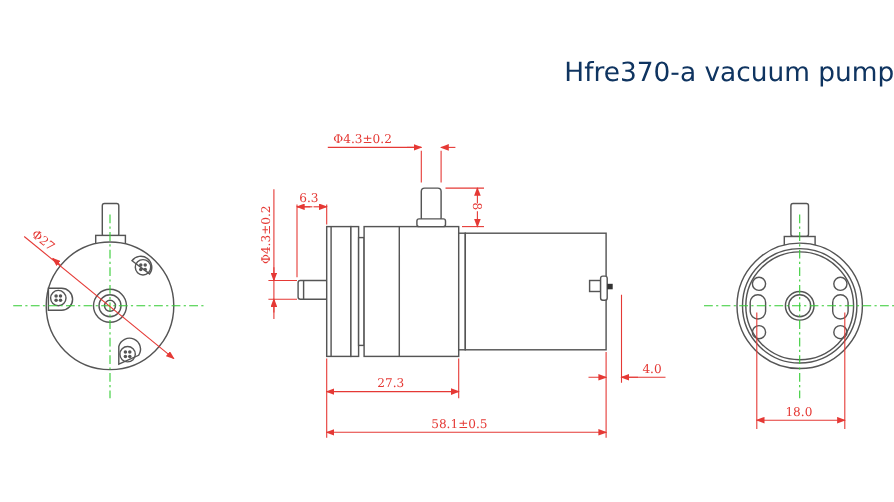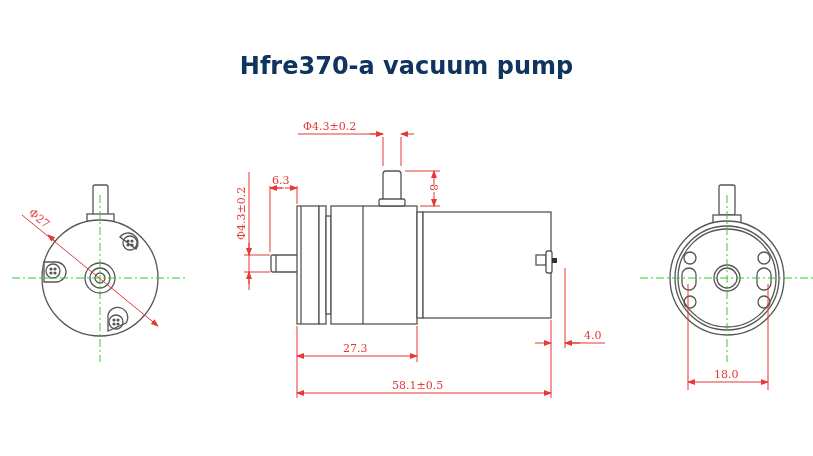--- a/index.html
+++ b/index.html
@@ -1,19 +1,19 @@
 <!DOCTYPE html>
 <html><head>
 <meta charset="utf-8">
 <style>
   html, body { margin: 0; padding: 0; background: #ffffff; }
   body { width: 813px; height: 456px; position: relative; overflow: hidden; font-family: "DejaVu Sans", sans-serif; }
   .title {
-    position: absolute; left: 0; top: 52px; width: 813px; text-align: center;
-    font-family: "DejaVu Sans", sans-serif; font-weight: bold; font-size: 24px;
+    position: absolute; left: 0; top: 52px; width: 813px; text-align: right;
+    font-family: "DejaVu Sans", sans-serif; font-weight: normal; font-size: 24px;
     color: #0f3460; letter-spacing: 0px;
   }
   svg.drawing { position: absolute; left: 0; top: 0; }
   .ln { stroke: #555; stroke-width: 1.3; fill: none; }
   .lnf { stroke: #555; stroke-width: 1.3; fill: #fff; }
   .cl { stroke: #33cc33; stroke-width: 1; stroke-dasharray: 8 3 2 3; fill: none; }
   .dim { stroke: #e53935; stroke-width: 1; fill: none; }
   .dimt { fill: #e53935; font-family: "DejaVu Serif", serif; font-size: 11px; }
 </style>
 </head>

